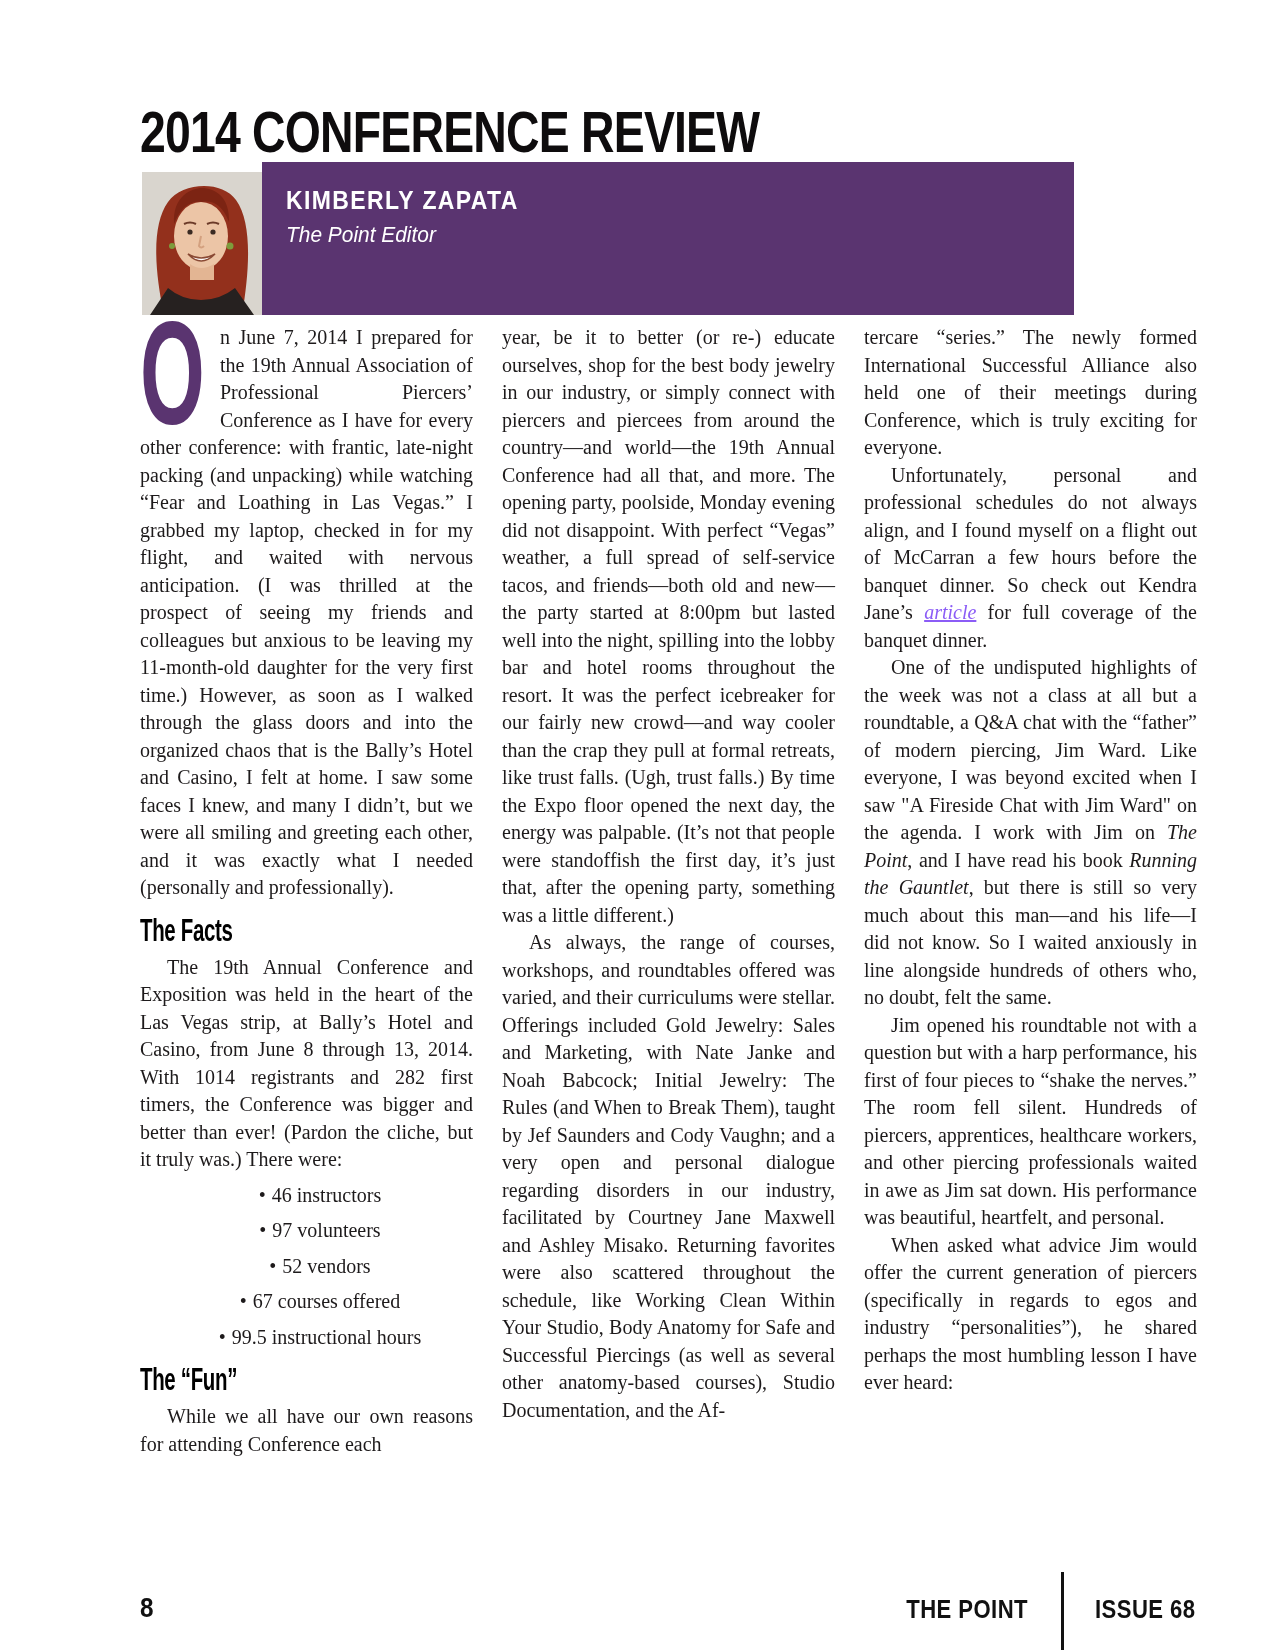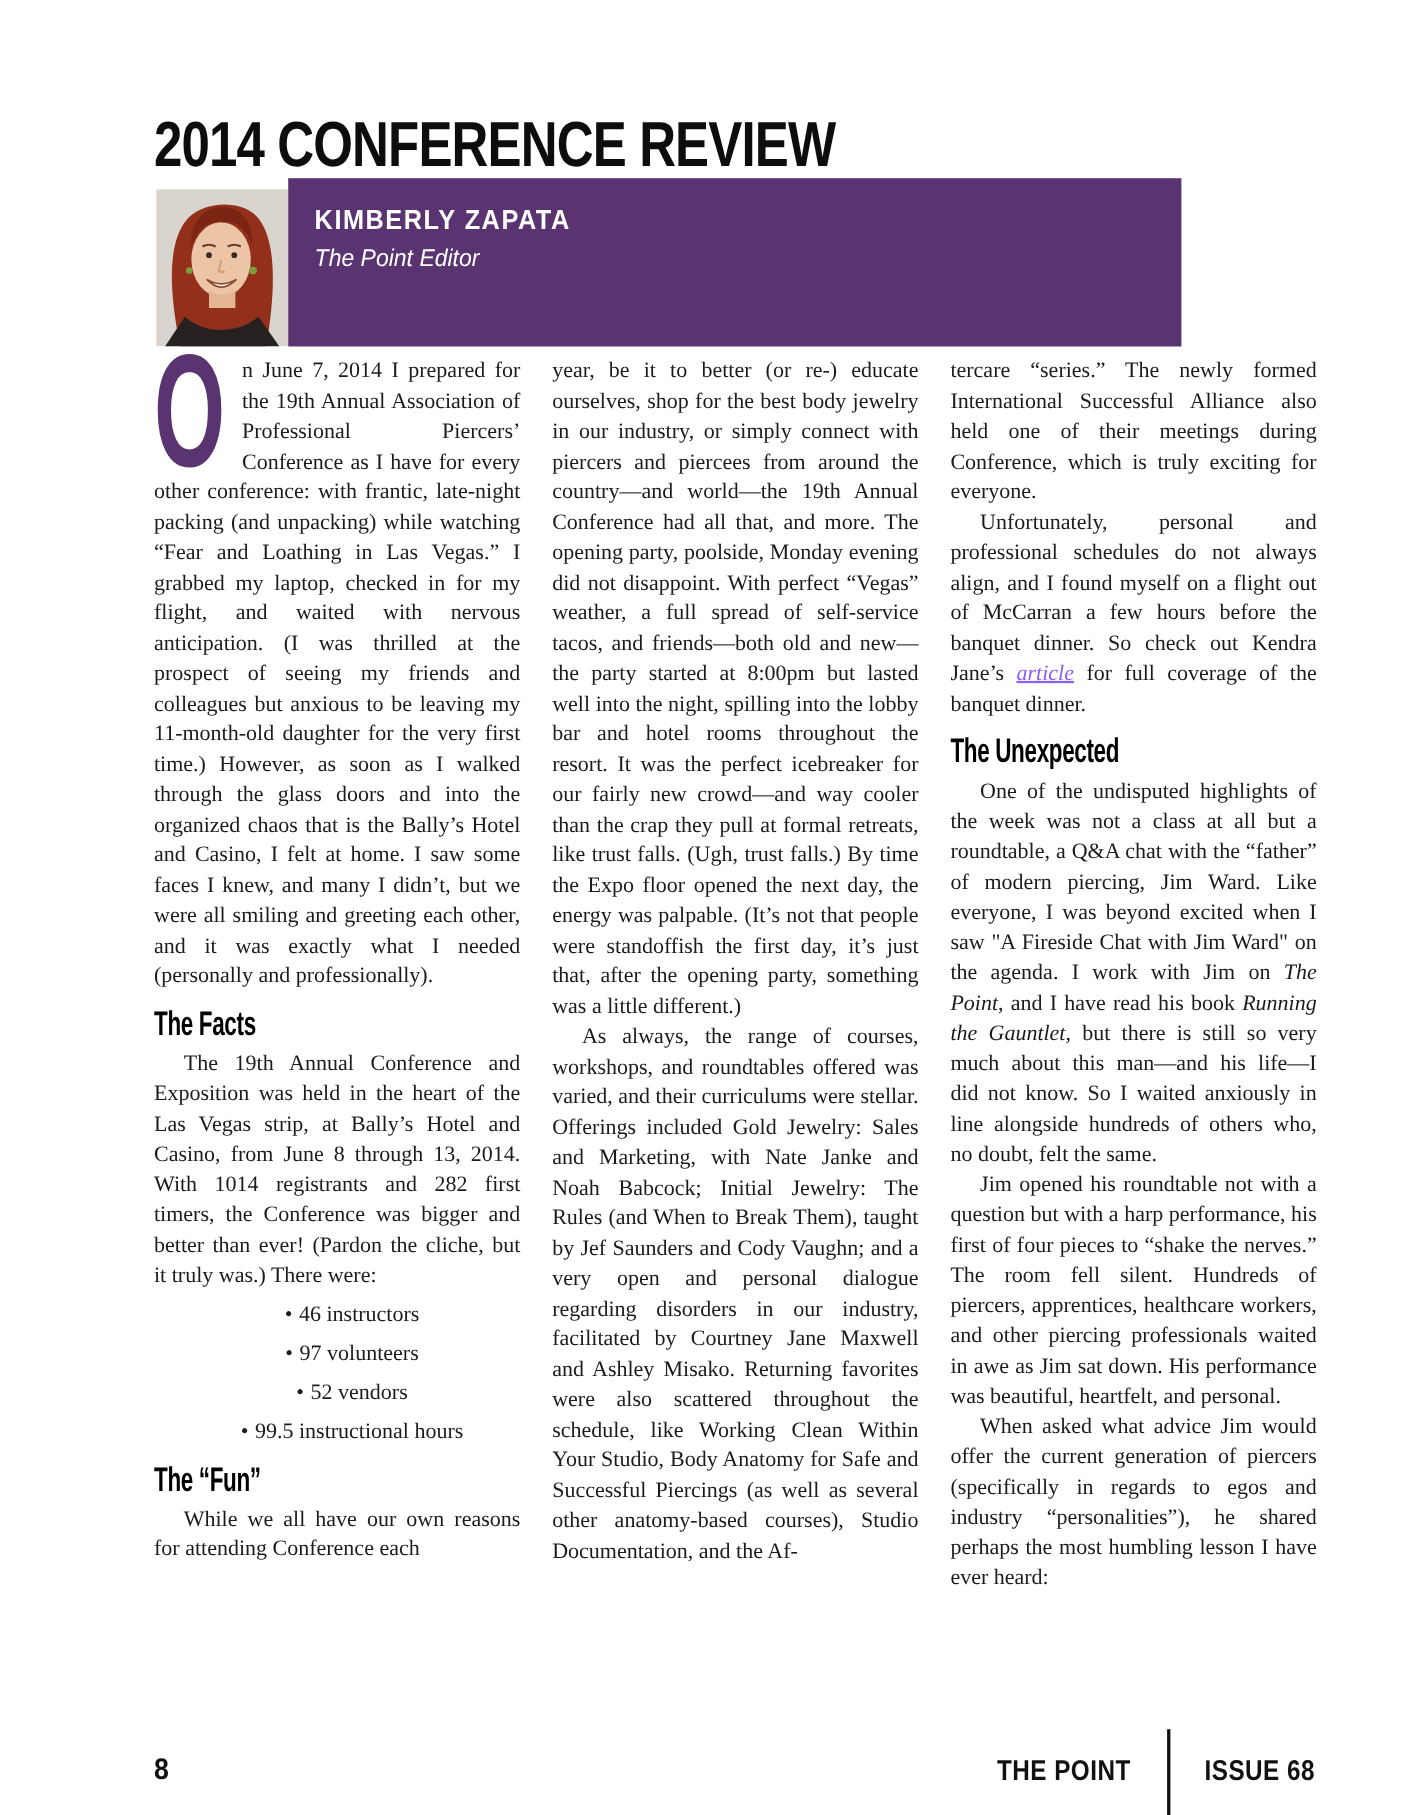--- a/index.html
+++ b/index.html
@@ -112,35 +112,35 @@
       <span class="dropfloat">
           <span class="dropcap">O</span>
         </span><span>n June 7, 2014 I prepared for the 19th Annual Association of Professional Piercers’ Conference as I have for every other conference: with frantic, late-night packing (and unpacking) while watching “Fear and Loathing in Las Vegas.” I grabbed my laptop, checked in for my flight, and waited with nervous anticipation. (I was thrilled at the prospect of seeing my friends and colleagues but anxious to be leaving my 11-month-old daughter for the very first time.) However, as soon as I walked through the glass doors and into the organized chaos that is the Bally’s Hotel and Casino, I felt at home. I saw some faces I knew, and many I didn’t, but we were all smiling and greeting each other, and it was exactly what I needed (personally and professionally).</span>
     </p>
     <h2 class="sec"><span class="cond">The Facts</span></h2>
     <p class="ind">The 19th Annual Conference and Exposition was held in the heart of the Las Vegas strip, at Bally’s Hotel and Casino, from June 8 through 13, 2014. With 1014 registrants and 282 first timers, the Conference was bigger and better than ever! (Pardon the cliche, but it truly was.) There were:</p>
     <ul class="facts">
       <li><span class="bull">•</span><span>46 instructors</span></li>
       <li><span class="bull">•</span><span>97 volunteers</span></li>
       <li><span class="bull">•</span><span>52 vendors</span></li>
+      <li><span class="bull">•</span><span>67 courses offered</span></li>
       <li><span class="bull">•</span><span>99.5 instructional hours</span></li>
     </ul>
     <h2 class="sec"><span class="cond">The “Fun”</span></h2>
     <p class="ind">While we all have our own reasons for attending Conference each</p>
   </div>
 
   <div class="col col2">
     <p>year, be it to better (or re-) educate ourselves, shop for the best body jewelry in our industry, or simply connect with piercers and piercees from around the country—and world—the 19th Annual Conference had all that, and more. The opening party, poolside, Monday evening did not disappoint. With perfect “Vegas” weather, a full spread of self-service tacos, and friends—both old and new—the party started at 8:00pm but lasted well into the night, spilling into the lobby bar and hotel rooms throughout the resort. It was the perfect icebreaker for our fairly new crowd—and way cooler than the crap they pull at formal retreats, like trust falls. (Ugh, trust falls.) By time the Expo floor opened the next day, the energy was palpable. (It’s not that people were standoffish the first day, it’s just that, after the opening party, something was a little different.)</p>
     <p class="ind">As always, the range of courses, workshops, and roundtables offered was varied, and their curriculums were stellar. Offerings included Gold Jewelry: Sales and Marketing, with Nate Janke and Noah Babcock; Initial Jewelry: The Rules (and When to Break Them), taught by Jef Saunders and Cody Vaughn; and a very open and personal dialogue regarding disorders in our industry, facilitated by Courtney Jane Maxwell and Ashley Misako. Returning favorites were also scattered throughout the schedule, like Working Clean Within Your Studio, Body Anatomy for Safe and Successful Piercings (as well as several other anatomy-based courses), Studio Documentation, and the Af-</p>
   </div>
 
   <div class="col col3">
     <p>tercare “series.” The newly formed International Successful Alliance also held one of their meetings during Conference, which is truly exciting for everyone.</p>
     <p class="ind"><span>Unfortunately, personal and professional schedules do not always align, and I found myself on a flight out of McCarran a few hours before the banquet dinner. So check out Kendra Jane’s </span><a class="textlink" href="#" style="font-style: italic;">article</a><span> for full coverage of the banquet dinner.</span></p>
-    <h2 class="sec"><span class="cond">The Unexpected</span></h2>
     <p class="ind"><span>One of the undisputed highlights of the week was not a class at all but a roundtable, a Q&amp;A chat with the “father” of modern piercing, Jim Ward. Like everyone, I was beyond excited when I saw "A Fireside Chat with Jim Ward" on the agenda. I work with Jim on </span><span style="font-style: italic;">The Point</span><span>, and I have read his book </span><span style="font-style: italic;">Running the Gauntlet</span><span>, but there is still so very much about this man—and his life—I did not know. So I waited anxiously in line alongside hundreds of others who, no doubt, felt the same.</span></p>
     <p class="ind">Jim opened his roundtable not with a question but with a harp performance, his first of four pieces to “shake the nerves.” The room fell silent. Hundreds of piercers, apprentices, healthcare workers, and other piercing professionals waited in awe as Jim sat down. His performance was beautiful, heartfelt, and personal.</p>
     <p class="ind">When asked what advice Jim would offer the current generation of piercers (specifically in regards to egos and industry “personalities”), he shared perhaps the most humbling lesson I have ever heard:</p>
   </div>
 
   <div class="pagenum">8</div>
   <div class="footer-mag">THE POINT</div>
   <div class="footer-divider"></div>
   <div class="footer-issue">ISSUE 68</div>
 

